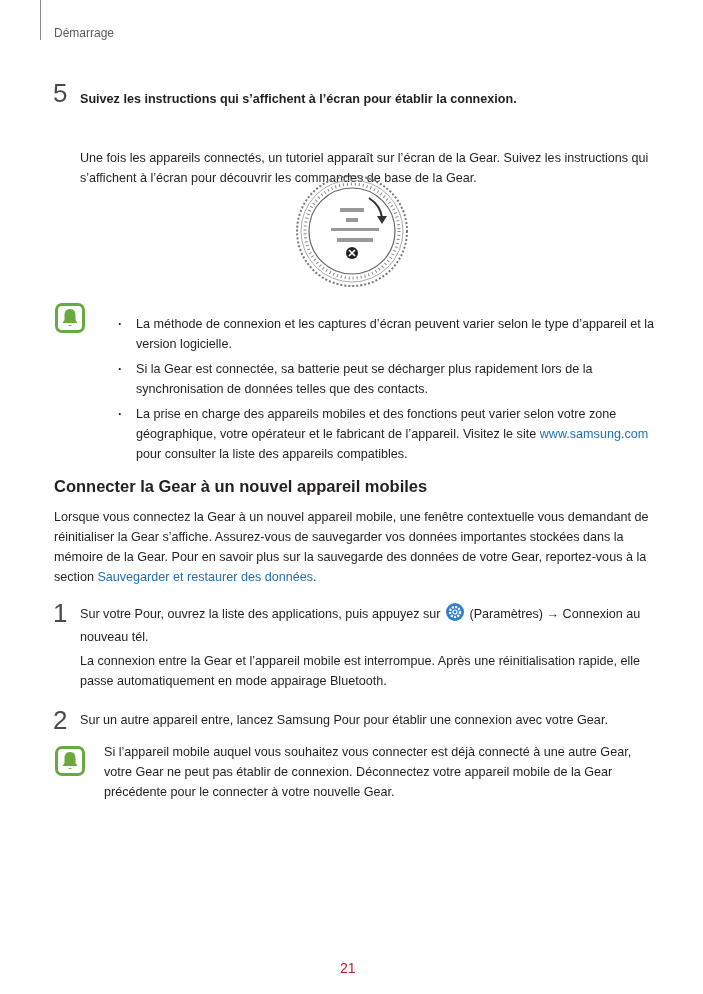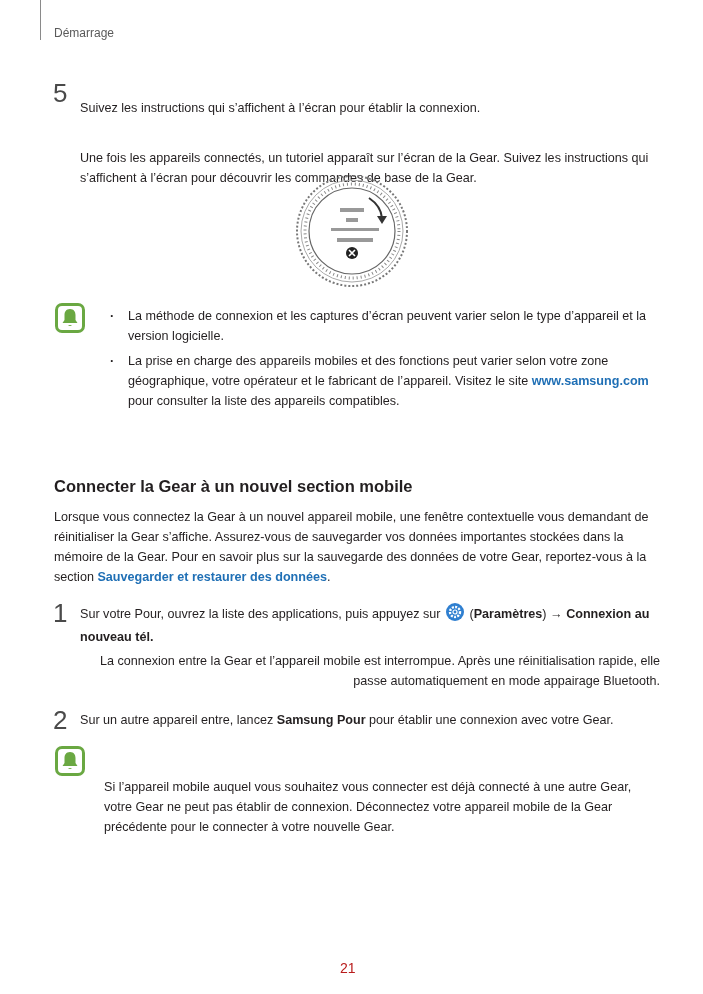--- a/index.html
+++ b/index.html
@@ -2,40 +2,40 @@
 <html><head>
 <meta charset="utf-8">
 <style>
   html, body { margin: 0; padding: 0; background: #ffffff; }
   body { width: 703px; height: 994px; position: relative; overflow: hidden;
          font-family: "Liberation Sans", sans-serif; color: #231f20; }
   .header-rule { position: absolute; left: 40px; top: 0; width: 1px; height: 40px; background: #8a8a8a; }
   .header-title { position: absolute; left: 54px; top: 26px; font-size: 12px; color: #5a5a5a; }
   .p { position: absolute; font-size: 12.6px; line-height: 20px; color: #231f20; }
   .step-num { position: absolute; font-size: 26px; color: #4a4a4a; line-height: 26px; font-weight: 300; }
-  .link { color: #1f6fb5; font-weight: bold; }
-  .bold { font-weight: bold; }
+  .link { color: #1f6fb5; }
+  .bold { font-weight: normal; }
   .heading { position: absolute; left: 54px; top: 477px; font-size: 16.5px; font-weight: bold; color: #231f20; }
-  .bullet-list { position: absolute; left: 100px; top: 298px; width: 560px; margin: 8px; padding: 0; list-style: none; }
+  .bullet-list { position: absolute; left: 100px; top: 298px; width: 560px; margin: 16px; padding: 0; list-style: none; }
   .bullet-list li { position: relative; padding-left: 20px; font-size: 12.6px; line-height: 20px; margin-bottom: 5px; }
   .bullet-list li::before { content: "\00B7"; position: absolute; left: 2px; top: 0; font-weight: bold; }
   .note-icon { position: absolute; width: 30px; height: 30px; border: 3px solid #6aa842; border-radius: 7px; box-sizing: border-box; }
   .note-icon svg { position: absolute; left: 3px; top: 2px; }
   .watch { position: absolute; left: 295px; top: 174px; }
   .gear-inline { display: inline-block; vertical-align: -3px; margin: 0 2px; }
   .page-num { position: absolute; left: 340px; top: 960px; font-size: 14px; color: #b91c1c; }
 </style>
 </head>
 <body>
 
 <div class="header-rule"></div>
 <div class="header-title">Démarrage</div>
 
 <div class="step-num" style="left:53px;top:80px;">5</div>
-<div class="p" style="left:80px;top:98px;width:580px;">Suivez les instructions qui s’affichent à l’écran pour établir la connexion.</div>
+<div class="p" style="left:80px;top:89px;width:580px;font-weight:bold;">Suivez les instructions qui s’affichent à l’écran pour établir la connexion.</div>
 <div class="p" style="left:80px;top:108px;width:580px;margin-top:40px;">Une fois les appareils connectés, un tutoriel apparaît sur l’écran de la Gear. Suivez les instructions qui s’affichent à l’écran pour découvrir les commandes de base de la Gear.</div>
 
 <div class="watch">
   <svg width="114" height="114" viewBox="0 0 114 114">
     <circle cx="57" cy="57" r="55" fill="none" stroke="#777" stroke-width="2" stroke-dasharray="2 2"></circle>
     <circle cx="57" cy="57" r="51" fill="none" stroke="#aaa" stroke-width="1"></circle>
     <circle cx="57" cy="57" r="47" fill="none" stroke="#888" stroke-width="3" stroke-dasharray="1 3"></circle>
     <circle cx="57" cy="57" r="43" fill="#fff" stroke="#666" stroke-width="1.2"></circle>
     <rect x="45" y="34" width="24" height="4" fill="#999"></rect>
     <rect x="51" y="44" width="12" height="4" fill="#999"></rect>
@@ -51,38 +51,39 @@
 </div>
 
 <div class="note-icon" style="left:55px;top:303px;">
   <svg width="18" height="20" viewBox="0 0 18 20">
     <path d="M9 1 C5 1 3.5 4 3.5 7 L3.5 12 L1.5 15 L16.5 15 L14.5 12 L14.5 7 C14.5 4 13 1 9 1 Z" fill="#6aa842"></path>
     <path d="M7 17 Q9 19 11 17 Z" fill="#6aa842"></path>
   </svg>
 </div>
 <ul class="bullet-list">
   <li>La méthode de connexion et les captures d’écran peuvent varier selon le type d’appareil et la version logicielle.</li>
+  <li>Si la Gear est connectée, sa batterie peut se décharger plus rapidement lors de la synchronisation de données telles que des contacts.</li>
   <li><span>La prise en charge des appareils mobiles et des fonctions peut varier selon votre zone géographique, votre opérateur et le fabricant de l’appareil. Visitez le site </span><span class="link">www.samsung.com</span><span> pour consulter la liste des appareils compatibles.</span></li>
 </ul>
 
-<div class="heading">Connecter la Gear à un nouvel section mobile</div>
+<div class="heading">Connecter la Gear à un nouvel appareil mobiles</div>
 <div class="p" style="left:54px;top:507px;width:600px;"><span>Lorsque vous connectez la Gear à un nouvel appareil mobile, une fenêtre contextuelle vous demandant de réinitialiser la Gear s’affiche. Assurez-vous de sauvegarder vos données importantes stockées dans la mémoire de la Gear. Pour en savoir plus sur la sauvegarde des données de votre Gear, reportez-vous à la section </span><span class="link">Sauvegarder et restaurer des données</span><span>.</span></div>
 
 <div class="step-num" style="left:53px;top:600px;">1</div>
 <div class="p" style="left:80px;top:603px;width:580px;"><span>Sur votre Pour, ouvrez la liste des applications, puis appuyez sur </span><span class="gear-inline"><svg width="18" height="18" viewBox="0 0 18 18">
         <circle cx="9" cy="9" r="9" fill="#2f7fd0"></circle>
         <circle cx="9" cy="9" r="5" fill="none" stroke="#fff" stroke-width="2.4" stroke-dasharray="2 1.3"></circle>
         <circle cx="9" cy="9" r="2" fill="#2f7fd0" stroke="#fff" stroke-width="1.2"></circle>
       </svg></span><span> (</span><span class="bold">Paramètres</span><span>) → </span><span class="bold">Connexion au nouveau tél.</span></div>
-<div class="p" style="left:80px;top:651px;width:580px;text-align:right;">La connexion entre la Gear et l’appareil mobile est interrompue. Après une réinitialisation rapide, elle passe automatiquement en mode appairage Bluetooth.</div>
+<div class="p" style="left:80px;top:651px;width:580px;">La connexion entre la Gear et l’appareil mobile est interrompue. Après une réinitialisation rapide, elle passe automatiquement en mode appairage Bluetooth.</div>
 
 <div class="step-num" style="left:53px;top:707px;">2</div>
 <div class="p" style="left:80px;top:710px;width:590px;"><span>Sur un autre appareil entre, lancez </span><span class="bold">Samsung Pour</span><span> pour établir une connexion avec votre Gear.</span></div>
 
 <div class="note-icon" style="left:55px;top:746px;">
   <svg width="18" height="20" viewBox="0 0 18 20">
     <path d="M9 1 C5 1 3.5 4 3.5 7 L3.5 12 L1.5 15 L16.5 15 L14.5 12 L14.5 7 C14.5 4 13 1 9 1 Z" fill="#6aa842"></path>
     <path d="M7 17 Q9 19 11 17 Z" fill="#6aa842"></path>
   </svg>
 </div>
-<div class="p" style="left:104px;top:742px;width:550px;margin-top:35px;">Si l’appareil mobile auquel vous souhaitez vous connecter est déjà connecté à une autre Gear, votre Gear ne peut pas établir de connexion. Déconnectez votre appareil mobile de la Gear précédente pour le connecter à votre nouvelle Gear.</div>
+<div class="p" style="left:104px;top:742px;width:550px;">Si l’appareil mobile auquel vous souhaitez vous connecter est déjà connecté à une autre Gear, votre Gear ne peut pas établir de connexion. Déconnectez votre appareil mobile de la Gear précédente pour le connecter à votre nouvelle Gear.</div>
 
 <div class="page-num">21</div>
 
 </body></html>

